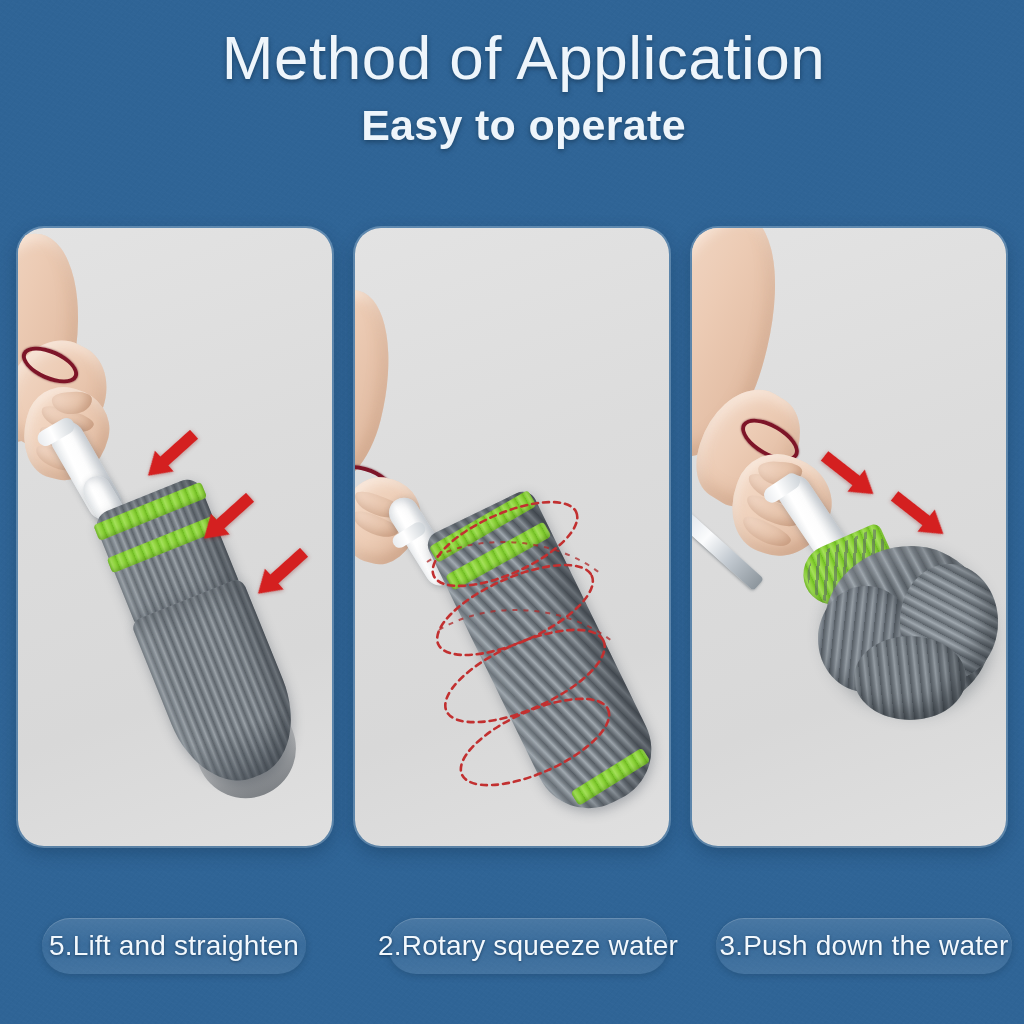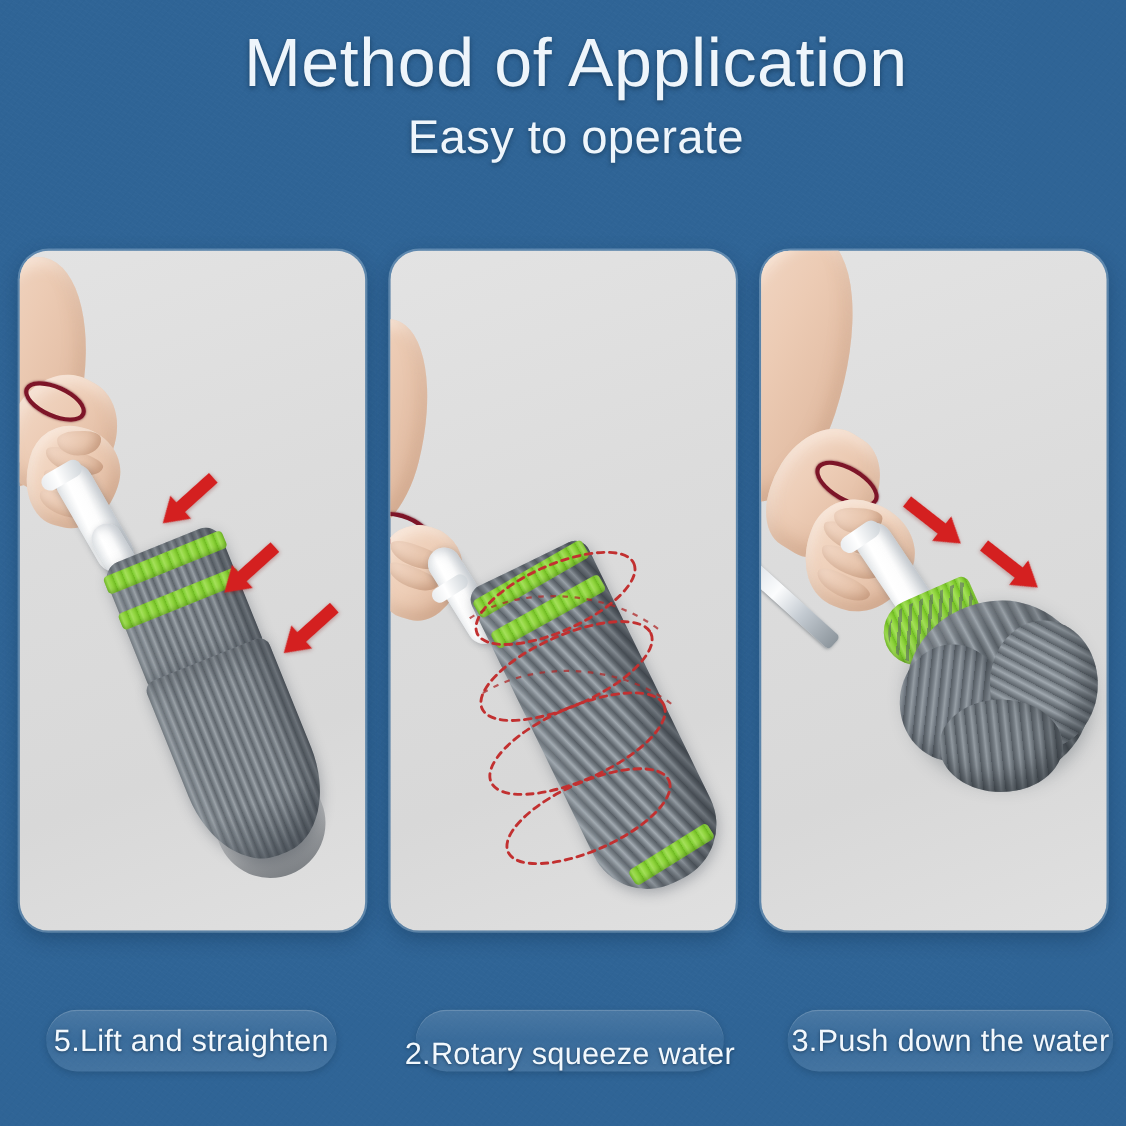--- a/index.html
+++ b/index.html
@@ -43,21 +43,21 @@
     line-height: 1.02;
     font-weight: 400;
     color: #eef5fb;
     letter-spacing: .5px;
     text-shadow: 0 2px 5px rgba(10,35,58,.55);
   }
   #subtitle {
     margin-top: 14px;
     font-size: 43px;
     line-height: 1.05;
-    font-weight: 400;
+    font-weight: 700;
     color: #eef5fb;
     letter-spacing: .3px;
     text-shadow: 0 2px 5px rgba(10,35,58,.5);
   }
 
   
   #panels {
     position: absolute;
     left: 18px;
     top: 228px;
@@ -159,21 +159,21 @@
     justify-content: center;
   }
   .caption span {
     font-size: 28px;
     color: #f2f8fd;
     letter-spacing: .2px;
     white-space: nowrap;
     text-shadow: 0 1px 3px rgba(8,30,52,.55);
   }
   #caption-1 { left: 42px;  width: 264px; }
-  #caption-2 { left: 378px; width: 280px; align-items: flex-end; }
+  #caption-2 { left: 388px; width: 280px; }
   #caption-3 { left: 716px; width: 296px; }
 </style>
 </head>
 <body>
 
 <div id="stage">
 
   <div id="texture"></div>
 
   <div id="header">

